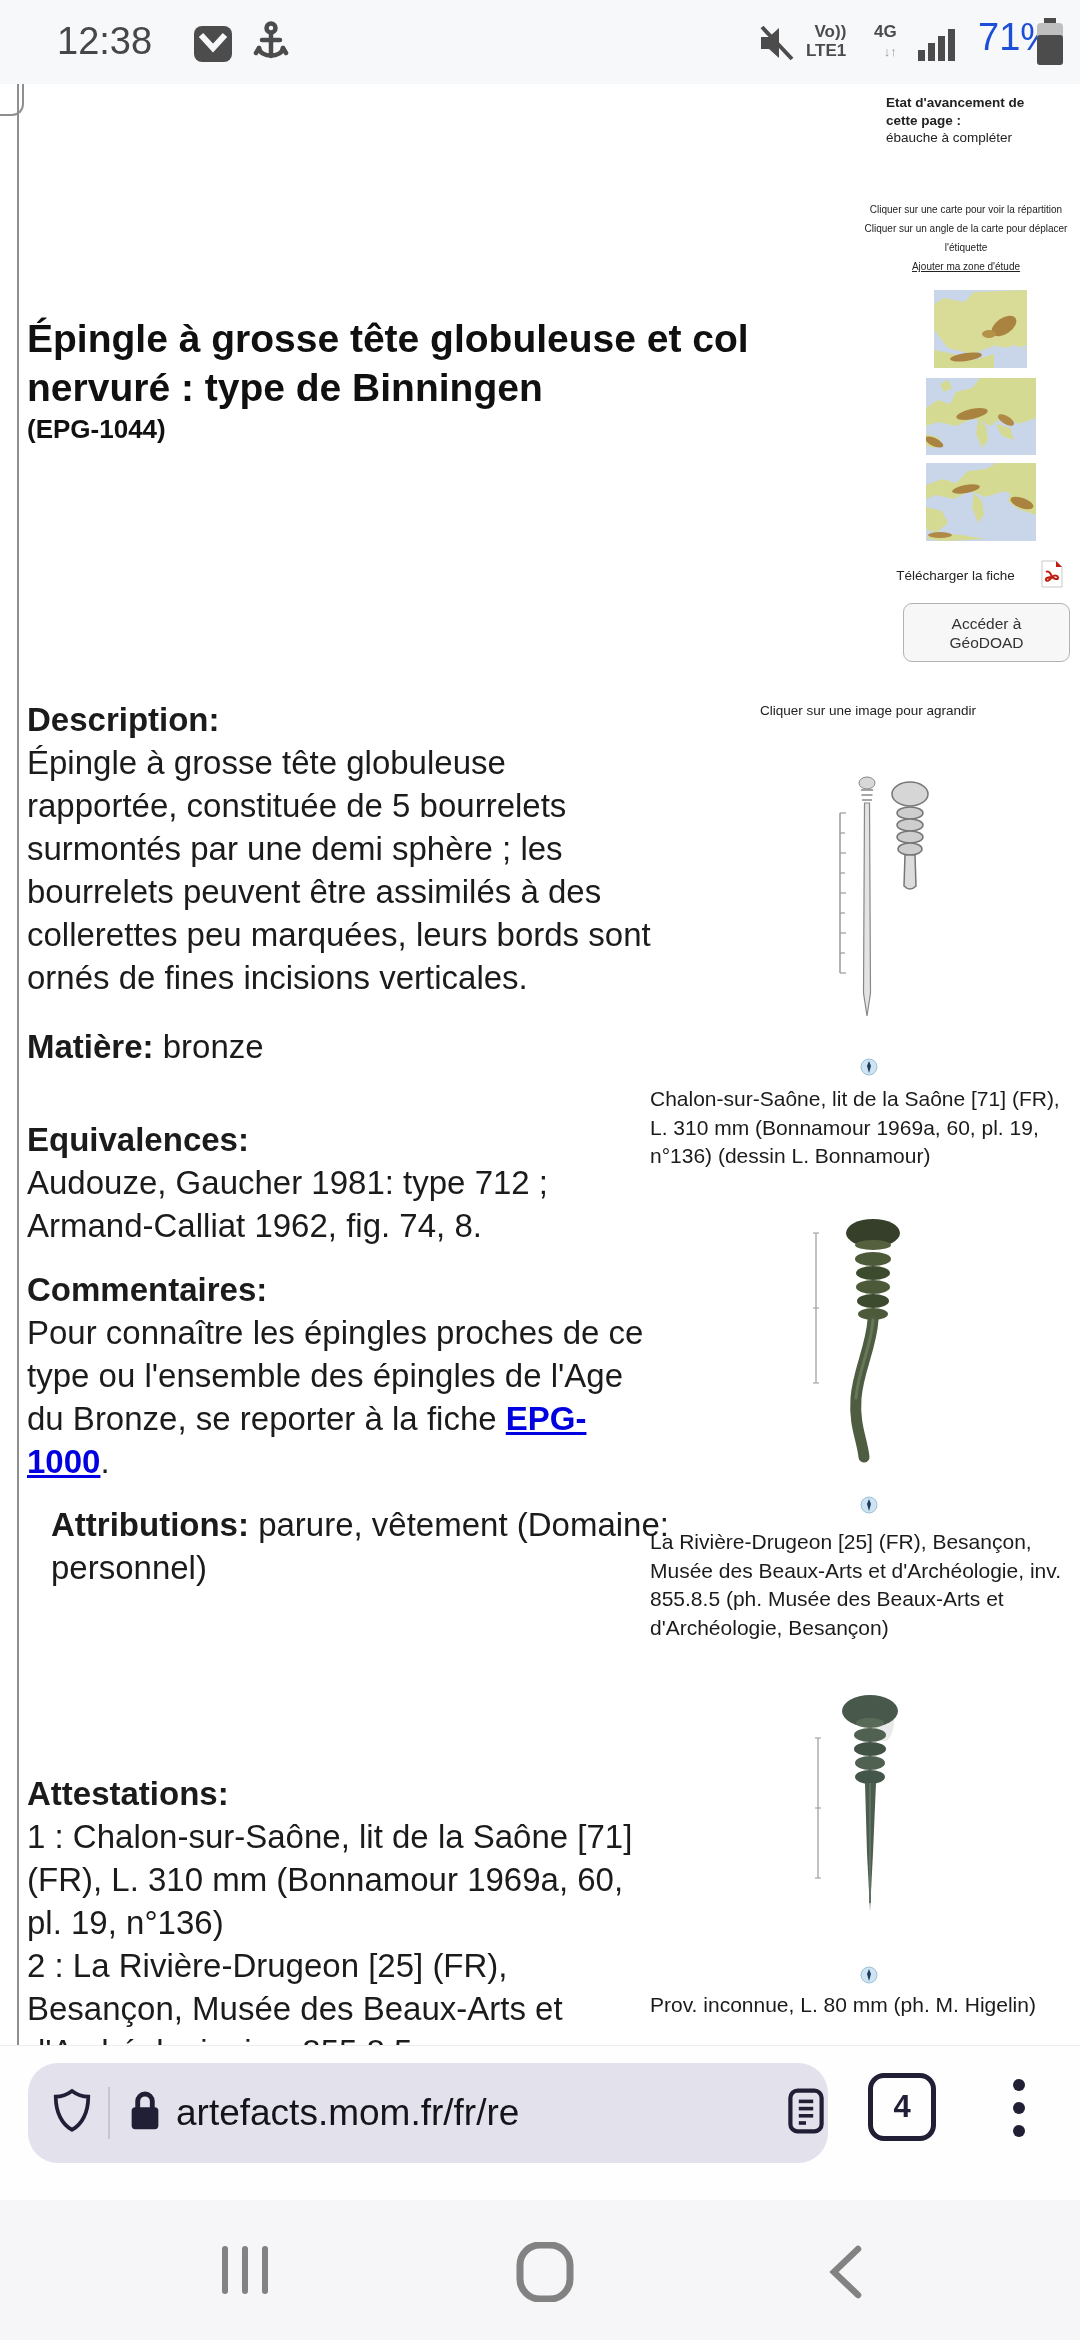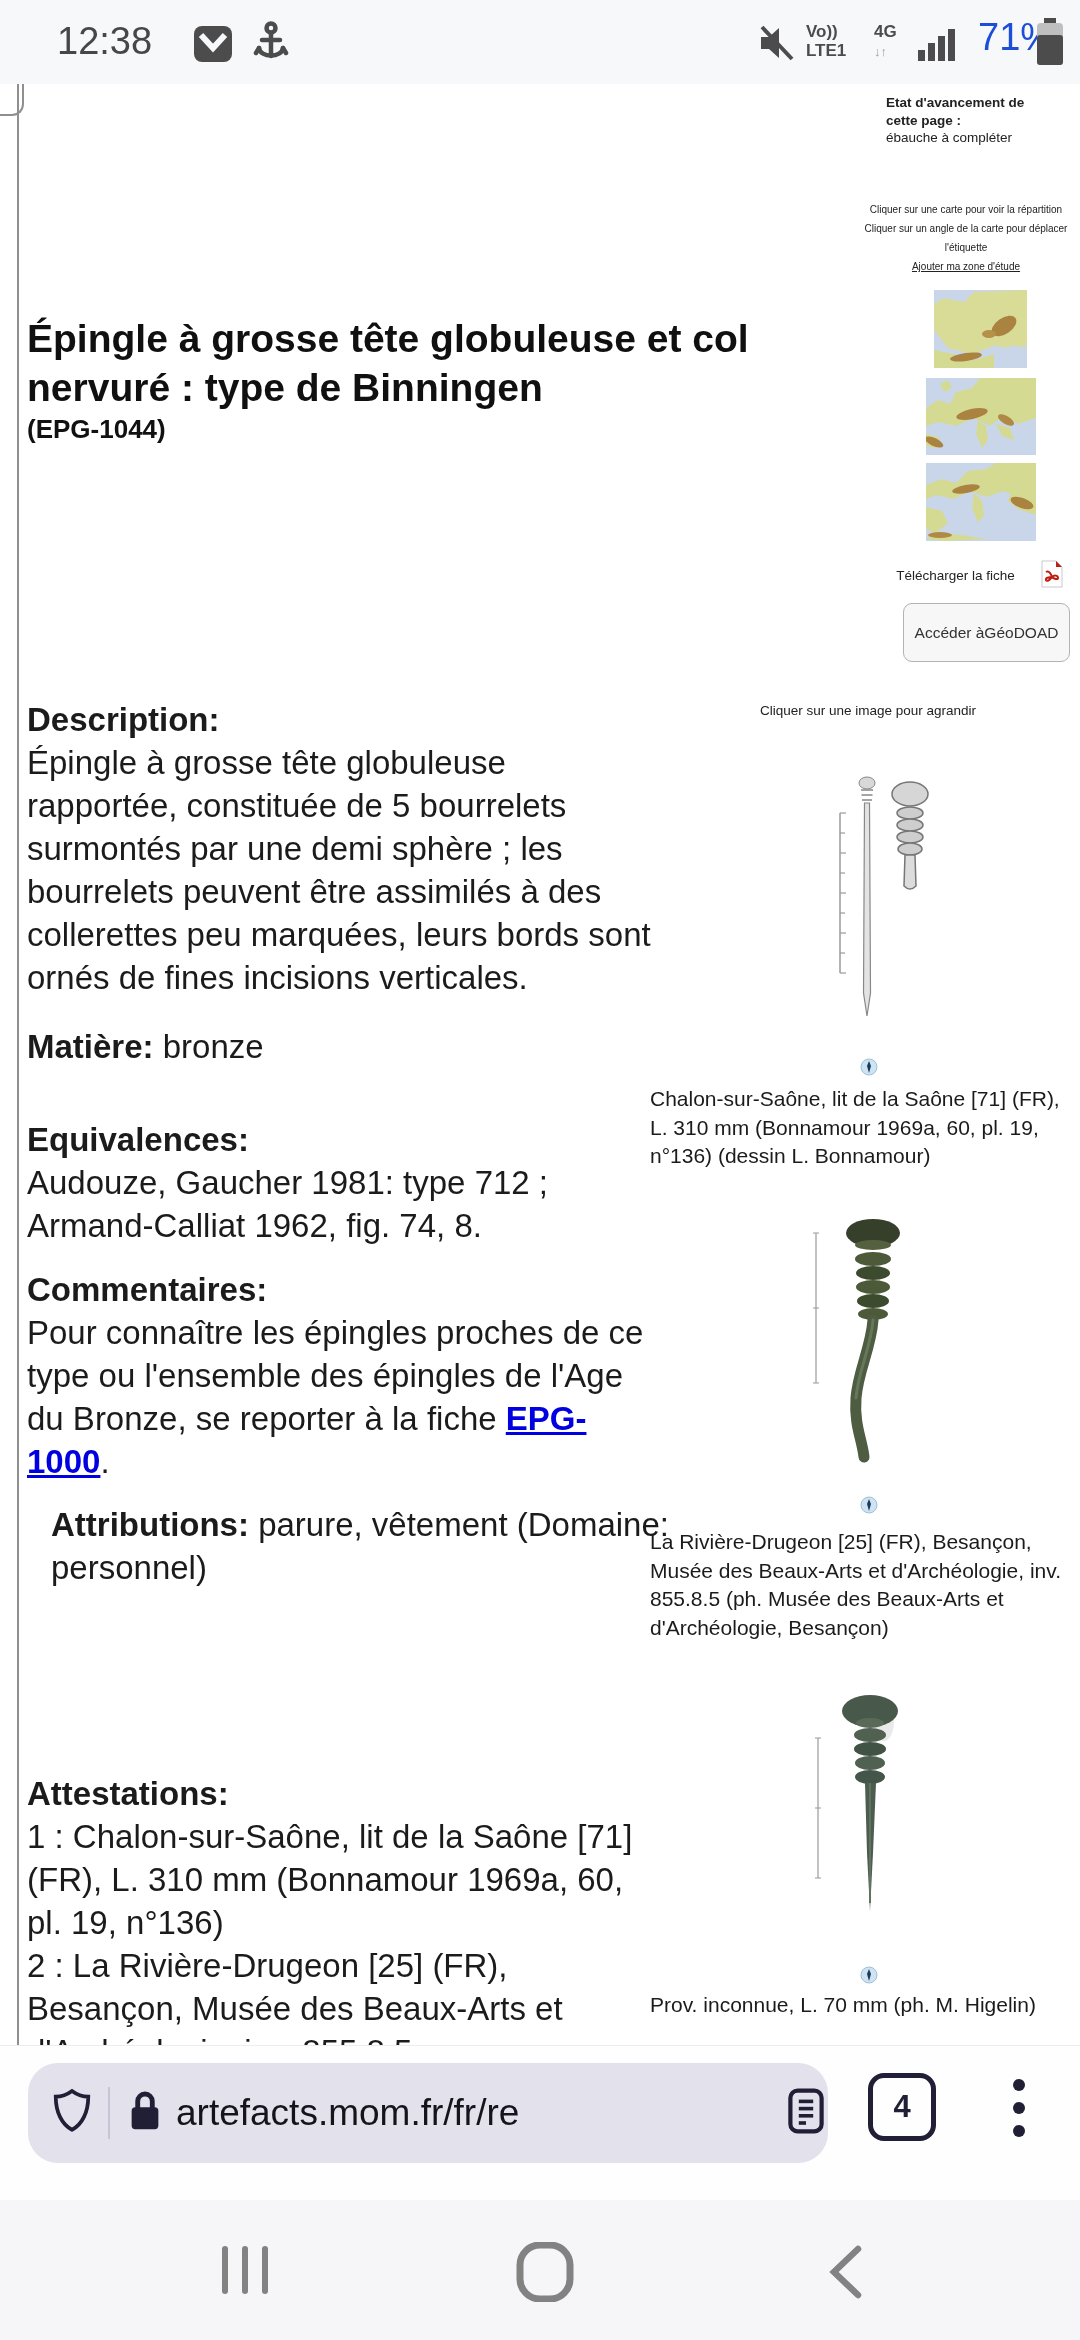--- a/index.html
+++ b/index.html
@@ -2,42 +2,42 @@
 <html><head>
 <meta charset="utf-8">
 <style>
   html,body{margin:0;padding:0;background:#ddd;}
   .screen{position:relative;width:1080px;height:2340px;margin:0 auto;background:#fff;overflow:hidden;
           font-family:"Liberation Sans",sans-serif;color:#111;}
   
   .status-bar{position:absolute;left:0;top:0;width:1080px;height:84px;background:#f7f8fa;z-index:30;}
   .sb-time{position:absolute;left:57px;top:20px;font-size:38px;color:#474747;}
   .sb-icon{position:absolute;color:#4c4c4c;}
-  .sb-right-text{position:absolute;color:#4c4c4c;font-weight:600;font-size:17px;line-height:19px;text-align:left;}
+  .sb-right-text{position:absolute;color:#4c4c4c;font-weight:600;font-size:17px;line-height:19px;text-align:right;}
   .sb-pct{position:absolute;left:962px;top:16px;font-size:38px;color:#1d4ed8;margin-left:16px;}
   
   .content{position:absolute;left:0;top:84px;width:1080px;height:1961px;background:#fff;overflow:hidden;}
   .frame-line{position:absolute;left:17px;top:0;width:2px;height:100%;background:#8f8f8f;}
   .corner-frag{position:absolute;left:-34px;top:-16px;width:56px;height:46px;
                border-right:2px solid #8f8f8f;border-bottom:2px solid #8f8f8f;border-bottom-right-radius:12px;}
   .page-title{position:absolute;left:27px;top:204px;width:748px;font-size:39px;font-weight:bold;line-height:49px;color:#101010;}
   .page-code{position:absolute;left:27px;top:330px;font-size:26px;font-weight:bold;}
   .body-block{position:absolute;left:27px;width:634px;font-size:33px;line-height:43px;color:#1b1b1b;}
   .body-block b{font-weight:bold;}
   .attest-item{margin:0;}
   a.fiche-link{color:#0000e0;font-weight:bold;text-decoration:underline;}
   
   .small-txt{font-size:13.5px;line-height:17.5px;color:#222;}
   .status-box{position:absolute;left:886px;top:10px;width:150px;}
   .hints{position:absolute;left:852px;top:116px;width:228px;text-align:center;font-size:10px;line-height:19px;color:#222;}
   .hints a{color:#222;text-decoration:underline;}
   .map-thumb{position:absolute;display:block;}
   .dl-row{position:absolute;left:880px;top:476px;width:200px;display:flex;align-items:center;justify-content:center;gap:25px;}
   .geo-btn{position:absolute;left:903px;top:519px;width:165px;height:57px;background:#f7f7f7;border:1.5px solid #b3b3b3;
-           border-radius:9px;display:flex;flex-direction:row;align-items:center;justify-content:center;
+           border-radius:9px;display:flex;flex-direction:column;align-items:center;justify-content:center;
            font-size:15.5px;line-height:19px;color:#333;cursor:pointer;}
   .enlarge-hint{position:absolute;left:640px;top:619px;width:456px;text-align:center;font-size:13.5px;color:#222;}
   .figure{position:absolute;}
   .fig-caption{position:absolute;width:430px;left:650px;font-size:21px;line-height:28.5px;color:#1b1b1b;}
   .loc-icon{position:absolute;width:18px;height:18px;}
   
   .url-panel{position:absolute;left:0;top:2045px;width:1080px;height:155px;background:#fefeff;border-top:1px solid #ededf0;z-index:30;}
   .url-pill{position:absolute;left:28px;top:17px;width:800px;height:100px;border-radius:30px;background:#e3e1ec;
             display:flex;align-items:center;padding:0 4px 0 24px;box-sizing:border-box;}
   .pill-div{width:2px;height:52px;background:#c7c4d6;margin:0 18px 0 16px;flex:none;}
@@ -287,21 +287,21 @@
         <path d="M77 100 L88 100 L85 170 L82 228 L79 170 Z" fill="#4c5d50"></path>
         <path d="M82 100 L82 220" stroke="#617262" stroke-width="2"></path>
       </svg>
     </span>
     <span class="loc-icon" style="left:860px;top:1882px;">
       <svg width="18" height="18">
           <circle cx="9" cy="9" r="8" fill="#cfe4f2" stroke="#9fc0d8"></circle>
         <polygon points="9,3 11,8 9,15 7,8" fill="#1d3a5f"></polygon>
         </svg>
     </span>
-    <div class="fig-caption" style="top:1907px;">Prov. inconnue, L. 70 mm (ph. M. Higelin)</div>
+    <div class="fig-caption" style="top:1907px;">Prov. inconnue, L. 80 mm (ph. M. Higelin)</div>
   </div>
 
   <div class="url-panel">
     <div class="url-pill">
       <span>
         <svg width="40" height="46" viewBox="0 0 32 36" fill="none" stroke="#211f36" stroke-width="3">
           <path d="M16 2 C12 5 7 6.5 3 6.5 C3 19 8 29 16 33 C24 29 29 19 29 6.5 C25 6.5 20 5 16 2 Z"></path>
         </svg>
       </span>
       <span class="pill-div"></span>

